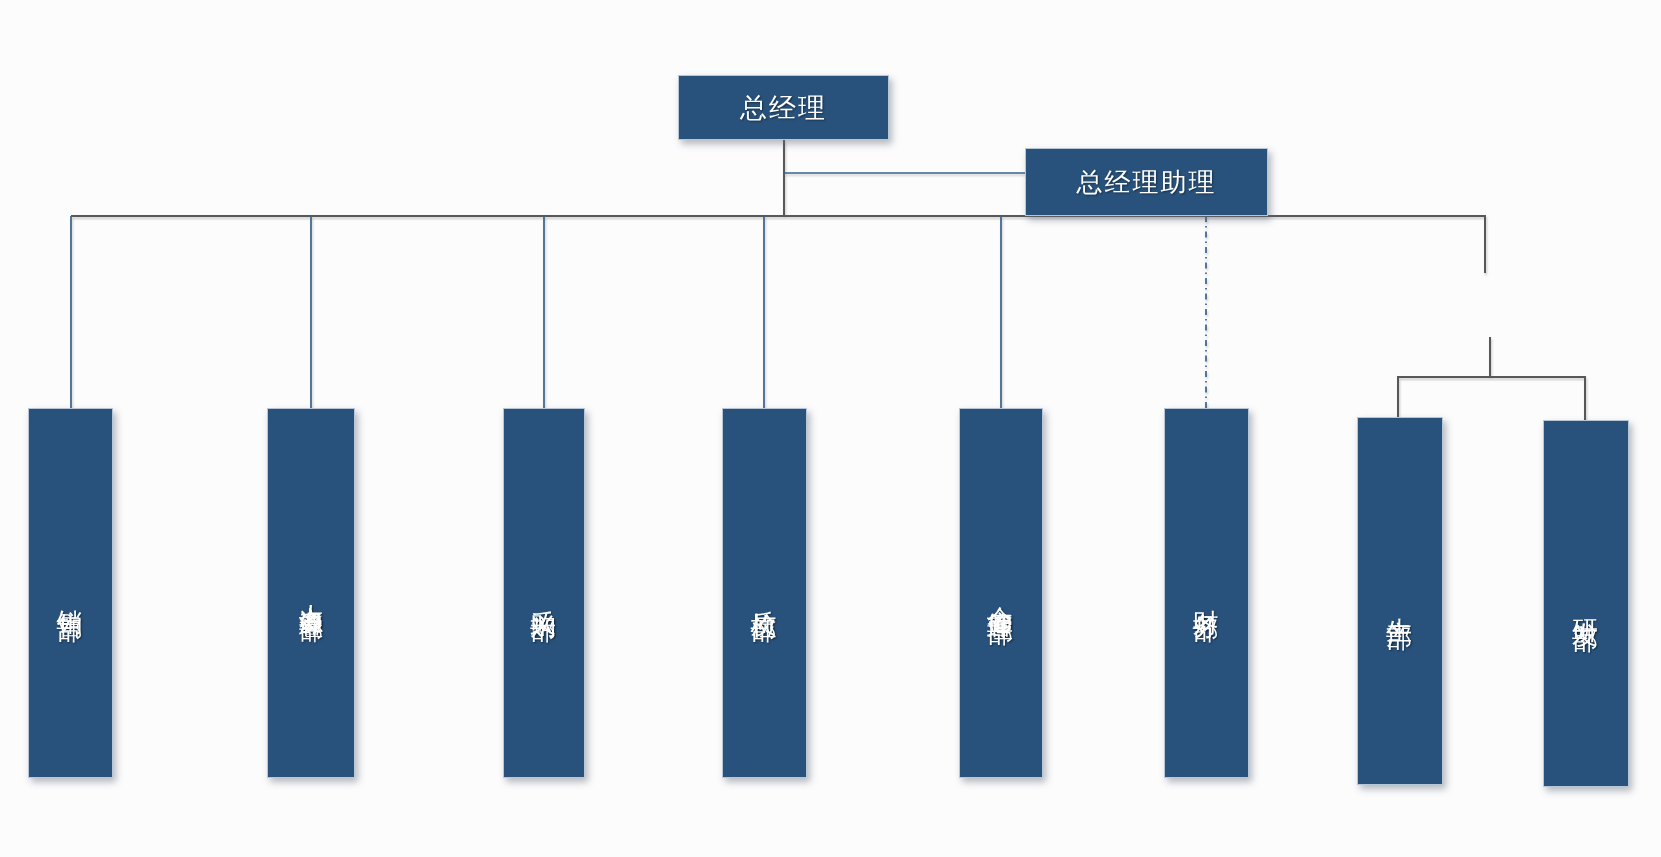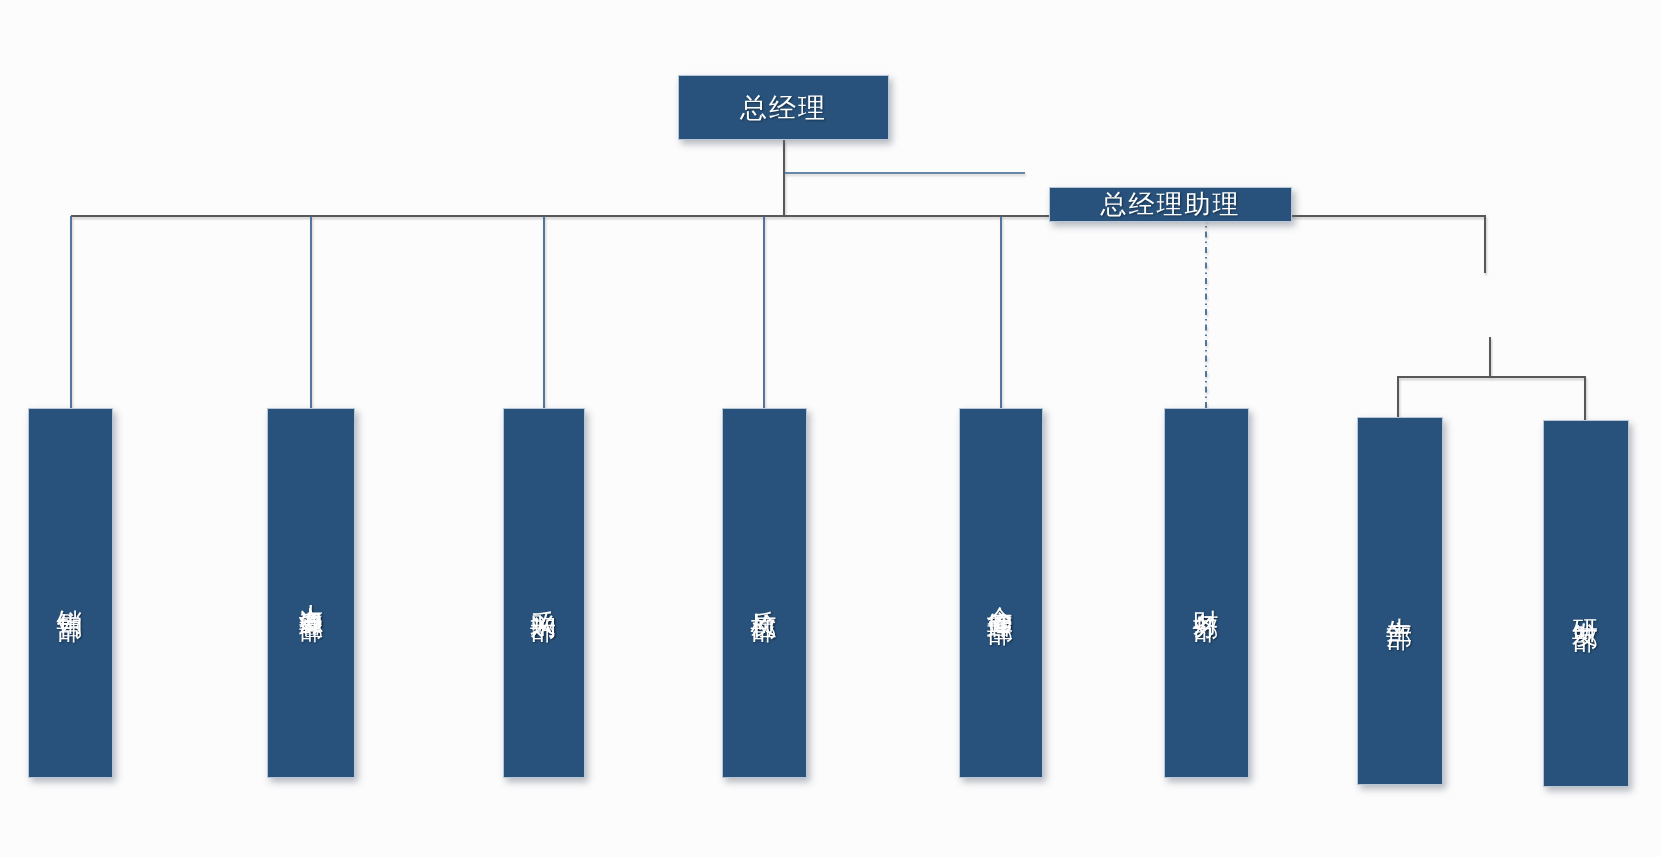--- a/index.html
+++ b/index.html
@@ -31,21 +31,21 @@
     text-orientation:upright;
     font-size:26px;
     letter-spacing:3px;
     font-weight:500;
     white-space:normal;
   }
   .v-node.small .lbl{font-size:24px;letter-spacing:2px;}
 
   
   #node-gm       {left:678px; top:75px;  width:211px;height:65px;}
-  #node-assist   {left:1049px;top:148px; width:243px;height:35px;margin-top:39px;}
+  #node-assist   {left:1025px;top:148px; width:243px;height:68px;}
   #node-assist .lbl{font-size:26px;}
   #node-chief    {left:1351px;top:273px; width:283px;height:64px;}
 
   
   #dept-sales      {left:28px;  top:408px;width:85px;height:370px;}
   #dept-hr         {left:267px; top:408px;width:88px;height:370px;}
   #dept-purchasing {left:503px; top:408px;width:82px;height:370px;}
   #dept-quality    {left:722px; top:408px;width:85px;height:370px;}
   #dept-warehouse  {left:959px; top:408px;width:84px;height:370px;}
   #dept-finance    {left:1164px;top:408px;width:85px;height:370px;}

